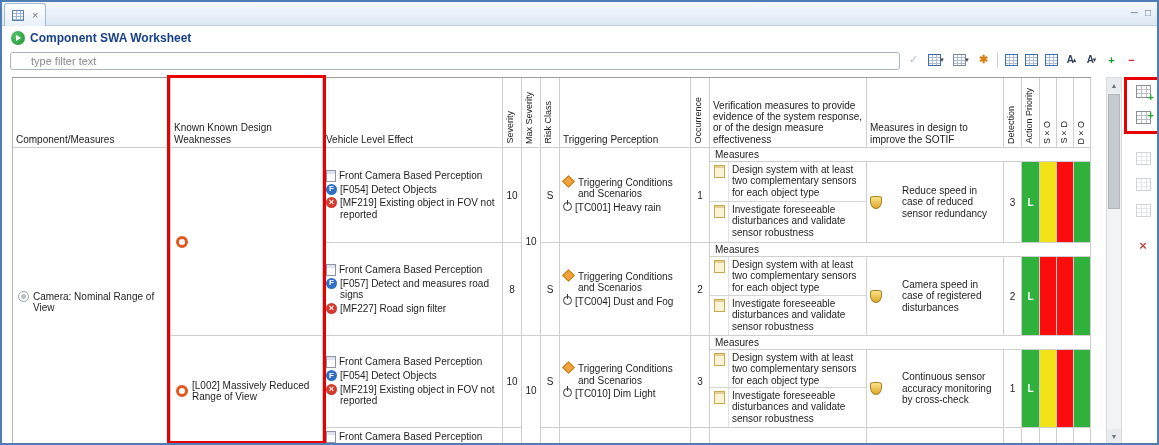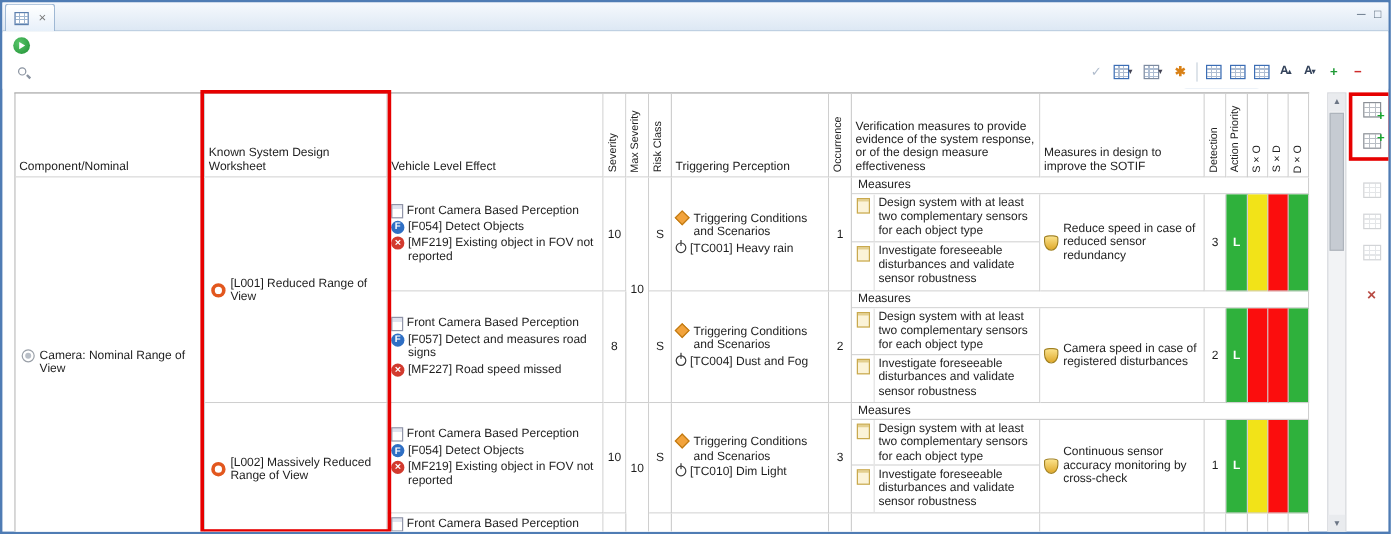--- a/index.html
+++ b/index.html
@@ -56,21 +56,21 @@
   .num{display:flex;align-items:center;justify-content:center;font-size:10px;}
   .vmid{display:flex;flex-direction:column;justify-content:center;height:100%;padding:2px 3px;gap:2px;}
   .iline{display:flex;align-items:flex-start;gap:3px;line-height:1.15;font-size:10px;}
   .iline .ic{flex:0 0 auto;margin-top:0;}
   .ctr{display:flex;align-items:center;padding:3px 5px;gap:4px;font-size:10px;}
   .mhead{font-size:10px;color:#222;padding:1px 0 0 5px;}
   .vitem{display:flex;border-bottom:1px solid #d6d6d6;}
   .vitem:last-child{border-bottom:none;}
   .gut{flex:0 0 19px;border-right:1px solid #e2e2e2;display:flex;justify-content:center;padding-top:3px;}
   .vtx{flex:1;padding:2px 2px 1px 3px;font-size:10px;line-height:1.14;}
-  .dmid{display:flex;align-items:center;gap:4px;padding:2px 3px;font-size:10px;line-height:1.15;}
+  .dmid{display:flex;align-items:center;gap:20px;padding:2px 3px;font-size:10px;line-height:1.15;}
   .ap{color:#fff;font-weight:bold;}
 
   
   .i-doc{width:10px;height:12px;border:1px solid #9094a8;background:linear-gradient(#dfe3ee 3px,#fff 3px);}
   .i-fcirc{width:11px;height:11px;border-radius:50%;background:#2f6fc4;color:#fff;font-size:8px;font-weight:bold;display:flex;align-items:center;justify-content:center;line-height:1;}
   .i-xcirc{width:11px;height:11px;border-radius:50%;background:#d23a2e;color:#fff;font-size:9px;font-weight:bold;display:flex;align-items:center;justify-content:center;line-height:1;}
   .i-weak{width:12px;height:12px;border-radius:50%;border:3px solid #e2571e;background:#fff;}
   .i-comp{width:11px;height:11px;border-radius:50%;border:1px solid #9aa0a8;display:flex;align-items:center;justify-content:center;}
   .i-comp:after{content:"";width:5px;height:5px;border-radius:50%;background:#b9bfc7;}
   .i-trig{width:9px;height:9px;background:#f2a33c;border:1px solid #c07a12;transform:rotate(45deg);margin:2px 2px 0 1px;}
@@ -107,20 +107,21 @@
       <span class="close">×</span>
     </div>
     <div class="winbtns">
       <span>─</span>
       <span>□</span>
     </div>
   </div>
 
   <div class="vhead">
     <span class="i-ws"></span>
+    <span class="vtitle">Component SWA Worksheet</span>
     <div class="ttb" style="left:984px;">
       <span class="tbgroup">
         <button class="tb pressed">
             <span class="mini blue"></span>
           </button>
         <button class="tb">
             <span style="color:#2f6fc4;font-weight:bold;">↻</span>
           </button>
         <button class="tb">
             <span class="i-lock"></span>
@@ -139,20 +140,21 @@
         </button>
       <button class="tb">
           <span class="grnexp">⇗</span>
         </button>
       <button class="tb"></button>
     </div>
   </div>
 
   <div class="filterrow">
     <span class="i-mag"></span>
+    <input class="finput" placeholder="type filter text" style="">
     <div class="ftb">
       <button class="tb" style="opacity:.4">
           <span>✓</span>
         </button>
       <button class="tb" style="width:22px">
           <span class="mini blue"></span>
           <span class="dd">▾</span>
         </button>
       <button class="tb" style="width:22px">
           <span class="mini"></span>
@@ -184,24 +186,24 @@
         </button>
       <button class="tb">
           <span class="red">−</span>
         </button>
     </div>
   </div>
 
   <div class="tbl">
 
     <div class="cell hc" style="left:0;top:0;width:158px;height:70px">
-        <span>Component/Nominal</span>
+        <span>Component/Measures</span>
       </div>
     <div class="cell hc" style="left:158px;top:0;width:152px;height:70px">
-        <span>Known System Design Worksheet</span>
+        <span>Known Known Design Weaknesses</span>
       </div>
     <div class="cell hc" style="left:310px;top:0;width:180px;height:70px">
         <span>Vehicle Level Effect</span>
       </div>
     <div class="cell vc" style="left:490px;top:0;width:19px;height:70px">
         <span class="vt">Severity</span>
       </div>
     <div class="cell vc" style="left:509px;top:0;width:19px;height:70px">
         <span class="vt">Max Severity</span>
       </div>
@@ -236,21 +238,20 @@
         <span class="vt">D×O</span>
       </div>
 
     <div class="cell ctr" style="left:0;top:70px;width:158px;height:298px;align-items:center;">
       <span class="i-comp"></span>
       <span style="max-width:125px;margin-top:11px;">Camera: Nominal Range of View</span>
     </div>
 
     <div class="cell ctr" style="left:158px;top:70px;width:152px;height:188px;">
       <span class="i-weak"></span>
-      <span style="max-width:125px;">[L001] Reduced Range of View</span>
     </div>
     <div class="cell ctr" style="left:158px;top:258px;width:152px;height:110px;">
       <span class="i-weak"></span>
       <span style="max-width:125px;">[L002] Massively Reduced Range of View</span>
     </div>
 
     <div class="cell" style="left:310px;top:70px;width:180px;height:95px">
       <div class="vmid">
         <div class="iline">
             <span class="ic i-doc"></span>
@@ -324,21 +325,21 @@
         <div class="iline">
             <span class="ic i-doc"></span>
             <span>Front Camera Based Perception</span>
           </div>
         <div class="iline">
             <span class="ic i-fcirc">F</span>
             <span>[F057] Detect and measures road signs</span>
           </div>
         <div class="iline">
             <span class="ic i-xcirc">×</span>
-            <span>[MF227] Road speed missed</span>
+            <span>[MF227] Road sign filter</span>
           </div>
       </div>
     </div>
     <div class="cell num" style="left:490px;top:165px;width:19px;height:93px">
         <span>8</span>
       </div>
     <div class="cell num" style="left:528px;top:165px;width:19px;height:93px">
         <span>S</span>
       </div>
     <div class="cell" style="left:547px;top:165px;width:131px;height:93px">

